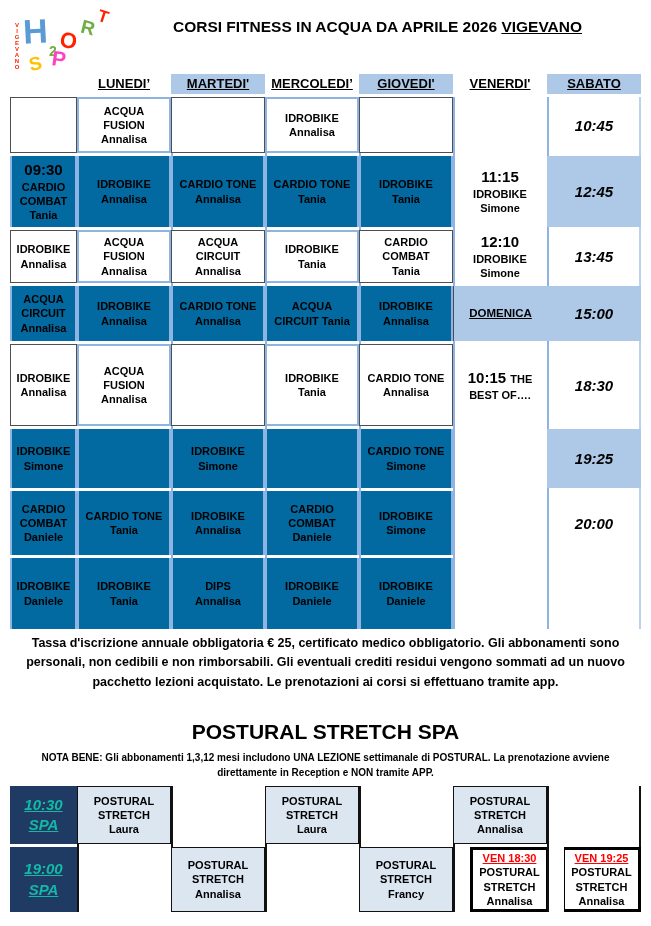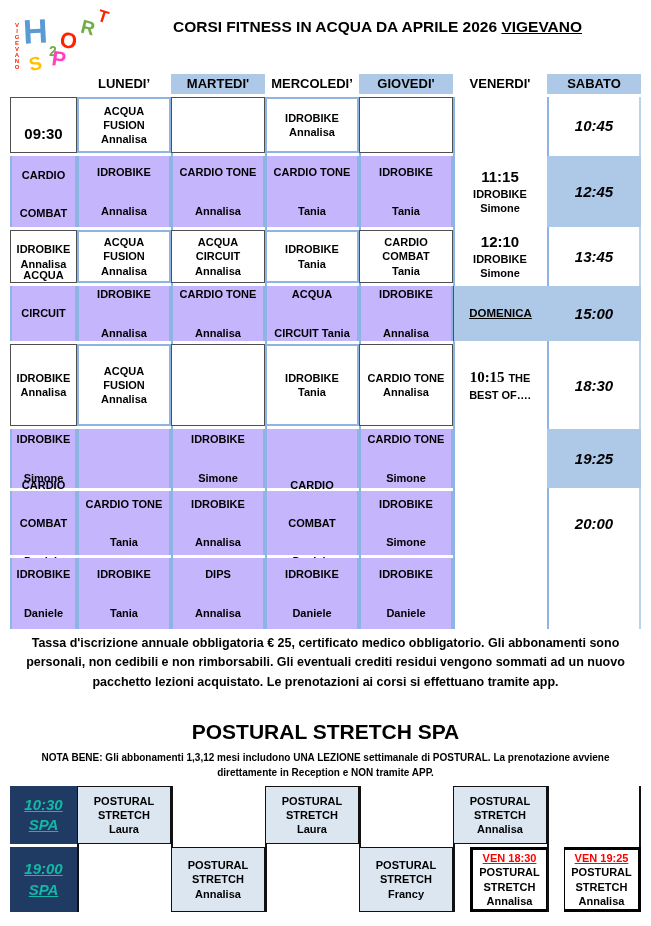--- a/index.html
+++ b/index.html
@@ -26,40 +26,40 @@
 
   
   .sched{position:absolute;left:10px;top:74px;width:631px;display:grid;
          grid-template-columns:67px repeat(6,94px);
          grid-template-rows:20px 56px 71px 53px 55px 82px 59px 64px 71px;
          row-gap:3px;}
   .vlines{position:absolute;left:10px;top:97px;width:631px;height:532px;pointer-events:none;}
   .vline{position:absolute;top:0;bottom:0;width:2px;background:#8db4e2;}
 
   .day-hdr{font-size:13px;font-weight:bold;text-align:center;line-height:20px;}
-  .day-hdr .u{}
+  .day-hdr .u{text-decoration:underline;}
   .day-hdr.hl{background:#aec9e8;}
 
   .time-cell{font-size:15px;font-weight:bold;font-style:italic;display:flex;
              align-items:center;justify-content:center;}
   .time-cell.hl{background:#aec9e8;}
 
   .cell{position:relative;z-index:1;display:flex;flex-direction:column;align-items:center;
         justify-content:center;font-size:11px;font-weight:bold;line-height:1.3;
         text-align:center;}
-  .cell.fb{background:#c4b5fd;border-left:2px solid #8db4e2;border-right:2px solid #8db4e2;gap:24px;}
+  .cell.fb{background:#0369a1;border-left:2px solid #8db4e2;border-right:2px solid #8db4e2;}
   .cell.box{background:#fff;}
   .cell.box.bd{border:1.5px solid #4f4f4f;}
   .cell.box.bb{border:2px solid #8db4e2;}
   .cell .big{font-size:15px;font-weight:bold;}
   .cell.sab{background:transparent;border:none;}
   .cell.dom{background:#aec9e8;border-left:1.5px solid #4f4f4f;font-size:11.5px;}
   .cell.dom .line{text-decoration:underline;}
   .cell.bestof{display:block;padding:24px 6px 0 6px;}
-  .cell.bestof .big{display:inline;font-family:Liberation Serif, serif;}
+  .cell.bestof .big{display:inline;}
   .cell.bestof .txt{display:inline;font-size:11px;}
 
   
   .disclaimer{position:absolute;left:18px;top:634px;width:615px;text-align:center;
               font-size:12.5px;font-weight:bold;line-height:1.55;}
   .spa-heading{position:absolute;left:0;top:720px;width:651px;text-align:center;
                font-size:21px;font-weight:bold;}
   .spa-note{position:absolute;left:40px;top:751px;width:571px;text-align:center;
             font-size:10px;font-weight:bold;line-height:1.45;}
 

